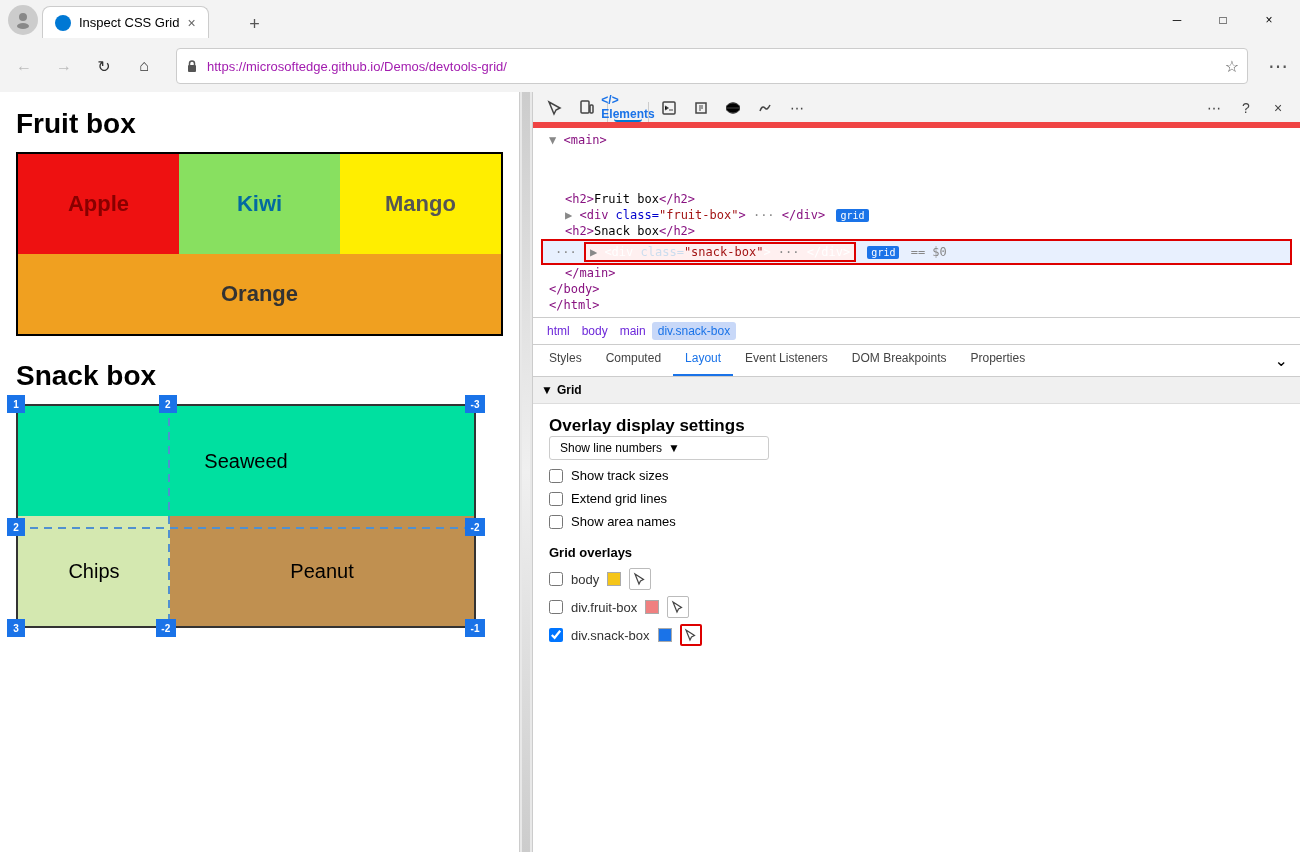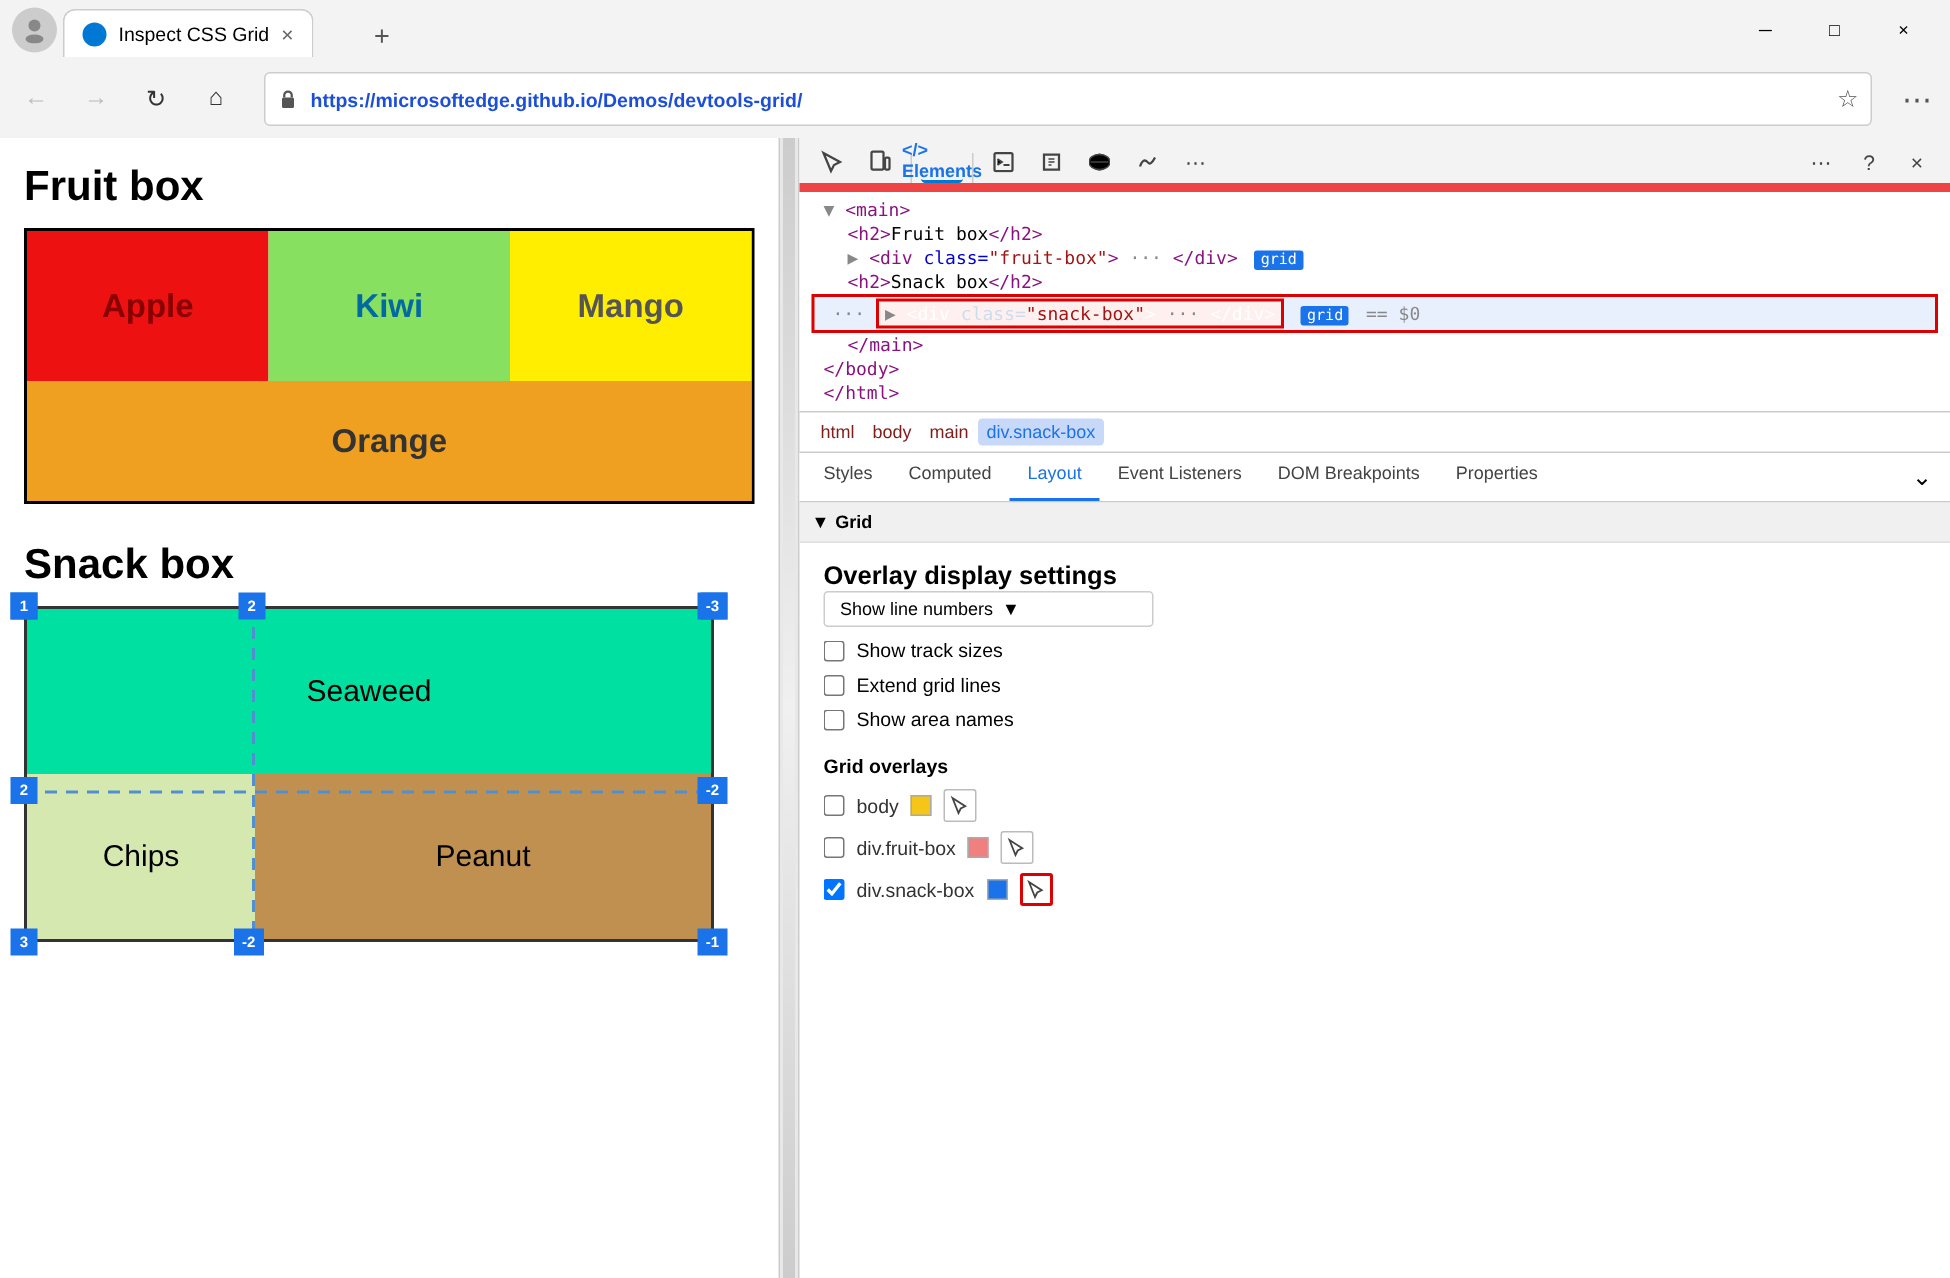--- a/index.html
+++ b/index.html
@@ -16,21 +16,21 @@
     .tab-close { cursor: pointer; color: #666; font-size: 14px; }
     .tab-new { width: 28px; height: 28px; display: flex; align-items: center; justify-content: center; font-size: 18px; cursor: pointer; color: #555; }
     .window-controls { display: flex; gap: 0; margin-left: auto; }
     .win-btn { width: 46px; height: 32px; display: flex; align-items: center; justify-content: center; cursor: pointer; font-size: 12px; }
 
     
     .address-bar { display: flex; align-items: center; background: white; border: 1px solid #ccc; border-radius: 4px; height: 36px; padding: 0 8px; margin: 4px 8px; gap: 8px; flex: 1; }
     .address-bar-row { display: flex; align-items: center; padding: 4px 8px; background: #f3f3f3; gap: 8px; }
     .nav-btn { width: 32px; height: 32px; display: flex; align-items: center; justify-content: center; cursor: pointer; border-radius: 4px; font-size: 16px; color: #333; }
     .nav-btn.disabled { color: #bbb; cursor: default; }
-    .url-text { font-size: 13px; color: #1d4ed8; flex: 1; font-weight: bold; }
+    .url-text { font-size: 13px; color: #a21caf; flex: 1; }
     .star-btn { font-size: 16px; color: #555; cursor: pointer; }
     .more-btn { font-size: 20px; color: #555; cursor: pointer; padding: 0 4px; }
 
     
     .main-area { display: flex; flex: 1; overflow: hidden; background: white; }
 
     
     .webpage { flex: 0 0 520px; background: white; padding: 16px; overflow-y: auto; border-right: 1px solid #ccc; }
     .fruit-box-title { font-size: 28px; font-weight: bold; margin-bottom: 12px; }
     .fruit-grid { border: 2px solid black; display: grid; grid-template-columns: 1fr 1fr 1fr; grid-template-rows: auto auto; gap: 0; margin-bottom: 24px; }
@@ -63,21 +63,21 @@
     .dom-line.selected { background: #1a73e8; color: white; }
     .dom-line.selected .tag { color: white; }
     .dom-line.selected .attr { color: #cde; }
     .tag { color: #881280; }
     .attr { color: #0000cd; }
     .badge { background: #1a73e8; color: white; font-size: 10px; padding: 1px 4px; border-radius: 2px; margin-left: 4px; }
     .dom-dollar { color: #888; margin-left: 4px; }
 
     
     .breadcrumb { display: flex; gap: 0; font-size: 12px; border-top: 1px solid #ccc; border-bottom: 1px solid #ccc; padding: 4px 8px; }
-    .bc-item { padding: 2px 6px; cursor: pointer; color: #7f1d1d; }
+    .bc-item { padding: 2px 6px; cursor: pointer; color: #6d28d9; }
     .bc-item.active { background: #c8d8f8; border-radius: 3px; color: #1a73e8; }
 
     
     .devtools-tabs { display: flex; border-bottom: 1px solid #ccc; padding: 0 4px; background: white; }
     .tab-item { padding: 6px 12px; font-size: 12px; cursor: pointer; color: #444; border-bottom: 2px solid transparent; white-space: nowrap; }
     .tab-item.selected { color: #1a73e8; border-bottom: 2px solid #1a73e8; }
     .tabs-more { margin-left: auto; padding: 6px 8px; cursor: pointer; }
 
     
     .layout-panel { flex: 1; overflow-y: auto; padding: 0; }
@@ -224,21 +224,21 @@
       <div class="dt-icon">⋯</div>
       <div class="dt-icon dt-more">⋯</div>
       <div class="dt-icon">?</div>
       <div class="dt-icon">×</div>
     </div>
 
     <div class="dom-tree">
       <div class="dom-line" style="padding-left:8px;">
         <span style="color:#888;">▼</span> <span class="tag">&lt;main&gt;</span>
       </div>
-      <div class="dom-line" style="padding-left:24px;">
+      <div class="dom-line" style="padding-left:24px;margin-top:43px;">
         <span class="tag">&lt;h2&gt;</span>Fruit box<span class="tag">&lt;/h2&gt;</span>
       </div>
       <div class="dom-line" style="padding-left:24px;">
         <span style="color:#888;">▶</span> <span class="tag">&lt;div</span> <span class="attr">class=</span><span style="color:#a31515;">"fruit-box"</span><span class="tag">&gt;</span> <span style="color:#888;">···</span> <span class="tag">&lt;/div&gt;</span>
         <span class="badge">grid</span>
       </div>
       <div class="dom-line" style="padding-left:24px;">
         <span class="tag">&lt;h2&gt;</span>Snack box<span class="tag">&lt;/h2&gt;</span>
       </div>
       <div class="dom-line selected" style="padding-left:8px; background:#e8f0fe; color:#000; border: 2px solid #d00;">

